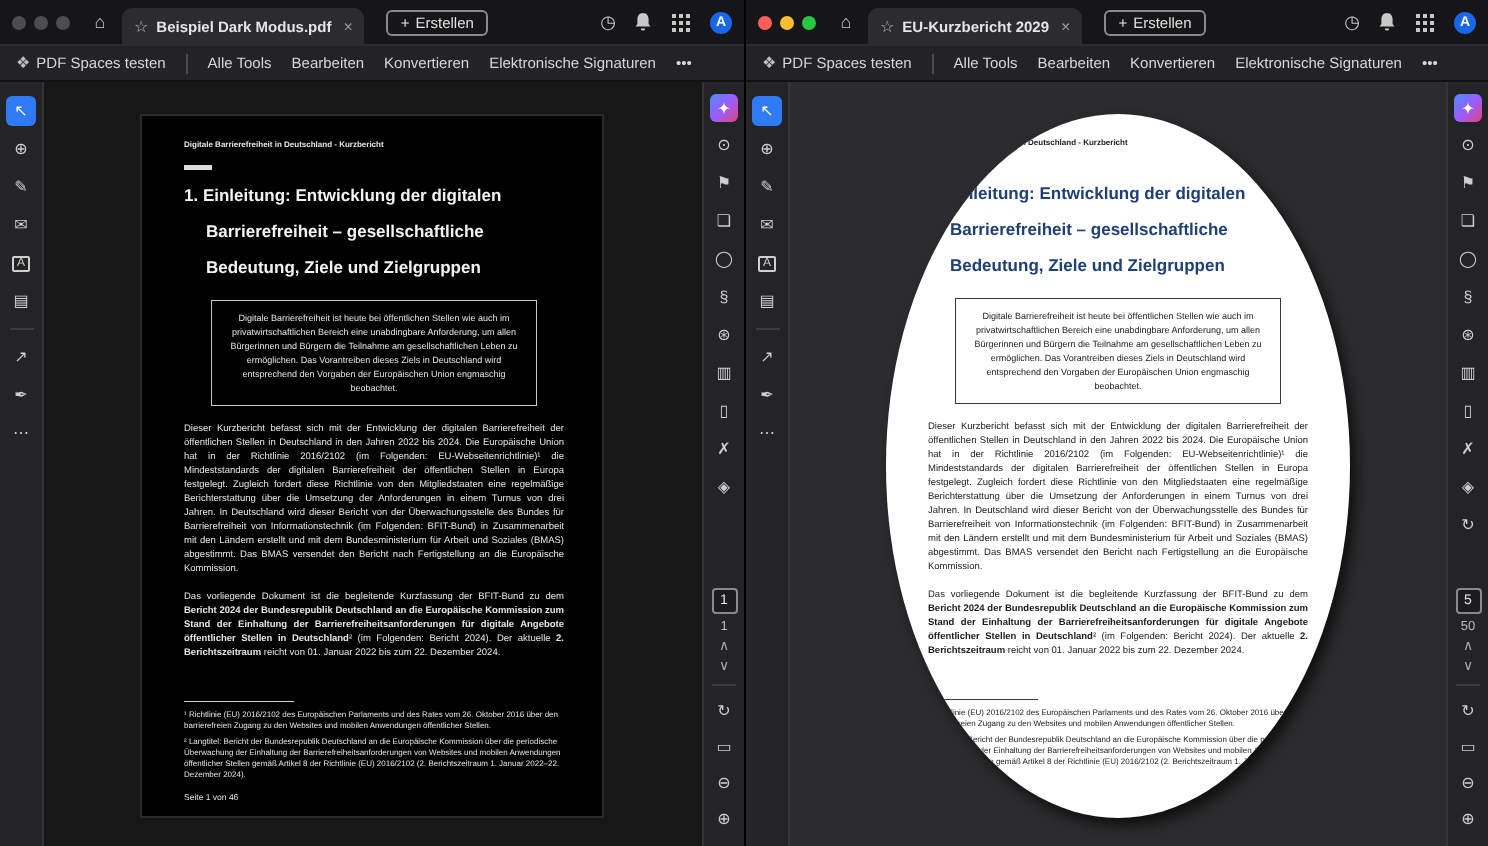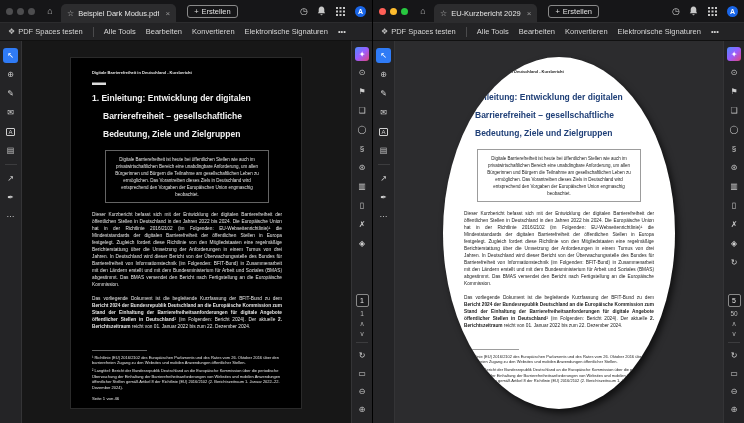--- a/index.html
+++ b/index.html
@@ -11,21 +11,21 @@
   .window + .window { border-left:1px solid #000; }
 
   
   .titlebar { height:22px; background:#161618; display:flex; align-items:center; padding:0 6px; gap:5px; flex-shrink:0; }
   .traffic { display:flex; gap:4px; margin-right:4px; }
   .light { width:7px; height:7px; border-radius:50%; background:#4d4d4f; }
   .active .light.red{ background:#ff5f57; } .active .light.yellow{ background:#febc2e; } .active .light.green{ background:#28c840; }
   .tb-icon { color:#c8c8c8; font-size:9px; line-height:10px; width:12px; text-align:center; cursor:default; }
   .tab { display:flex; align-items:center; gap:4px; background:#2c2c2e; border-radius:5px 5px 0 0; height:18px; align-self:flex-end; padding:0 6px; max-width:140px; }
   .tab .star { color:#bdbdbd; font-size:8px; }
-  .tab .tab-label { color:#e4e4e4; font-size:7.5px; white-space:nowrap; overflow:hidden; }
+  .tab .tab-label { color:#e4e4e4; font-size:7.5px; white-space:nowrap; overflow:hidden;font-weight:bold; }
   .tab .close { color:#9a9a9a; font-size:8px; margin-left:2px; }
   .create-btn { display:flex; align-items:center; gap:3px; border:1px solid #8a8a8a; border-radius:3px; height:13px; padding:0 6px; color:#e0e0e0; font-size:7.5px; margin-left:6px; white-space:nowrap; }
   .tb-right { margin-left:auto; display:flex; align-items:center; gap:7px; }
   .logo-circle { width:11px; height:11px; border-radius:50%; background:#1a66e8; color:#fff; font-size:7px; font-weight:bold; display:flex; align-items:center; justify-content:center; }
 
   
   .menubar { height:19px; background:#232325; border-top:1px solid #2c2c2e; border-bottom:1px solid #111; display:flex; align-items:center; gap:10px; padding:0 8px; color:#d6d6d6; font-size:7.5px; flex-shrink:0; }
   .menu-item { white-space:nowrap; cursor:default; }
   .menu-item.with-icon { display:flex; align-items:center; gap:3px; }
   .menu-divider { width:1px; height:10px; background:#4a4a4c; }

